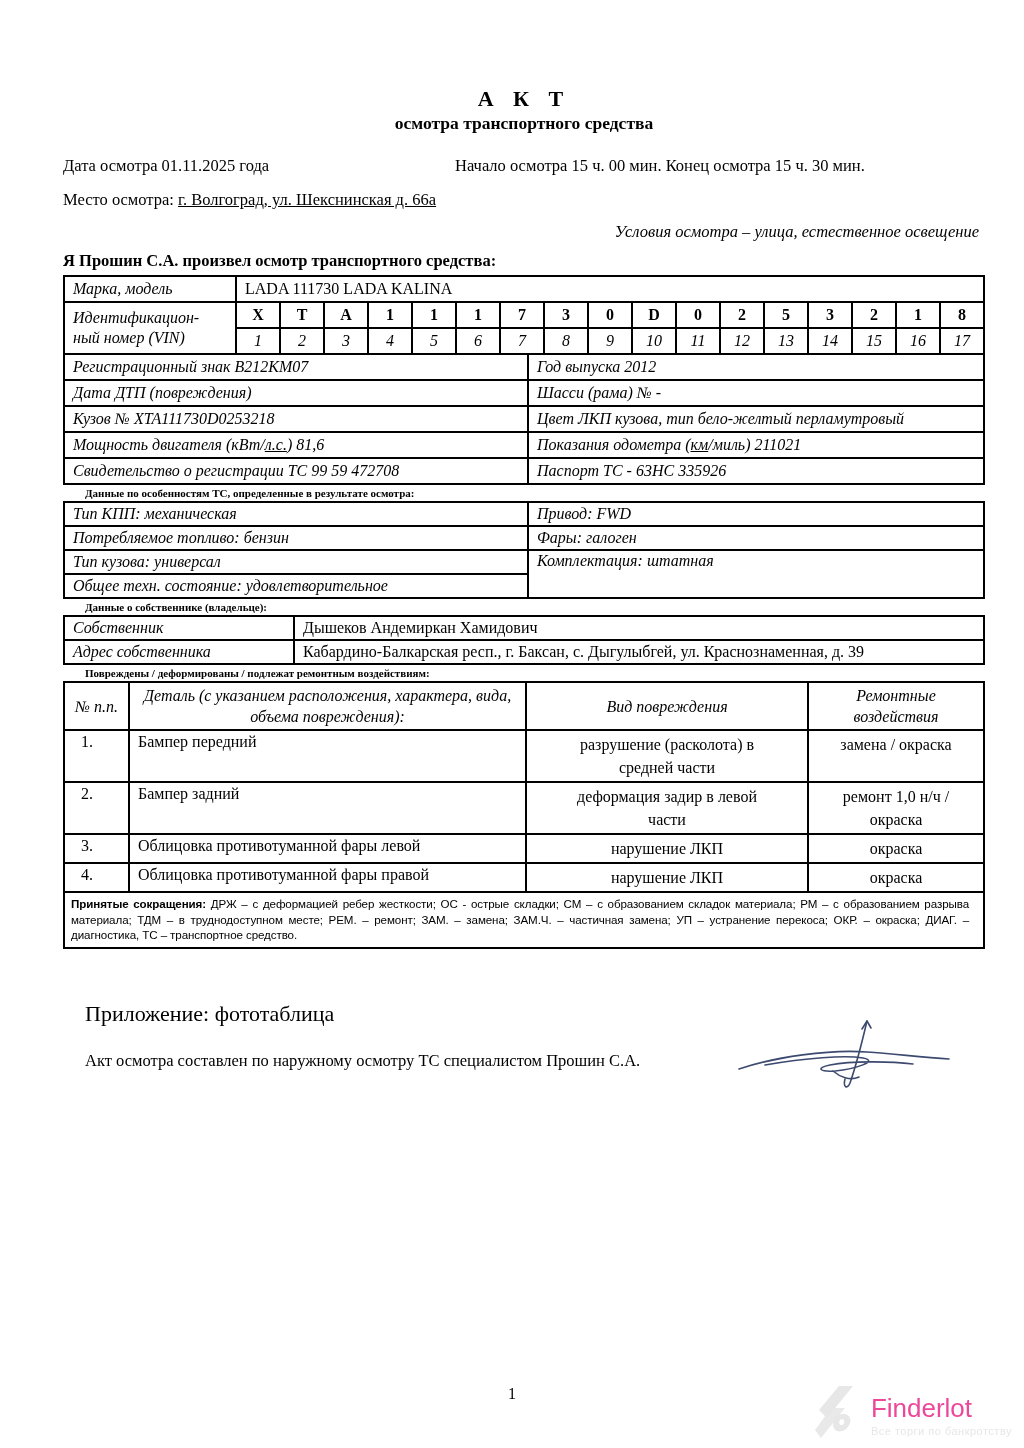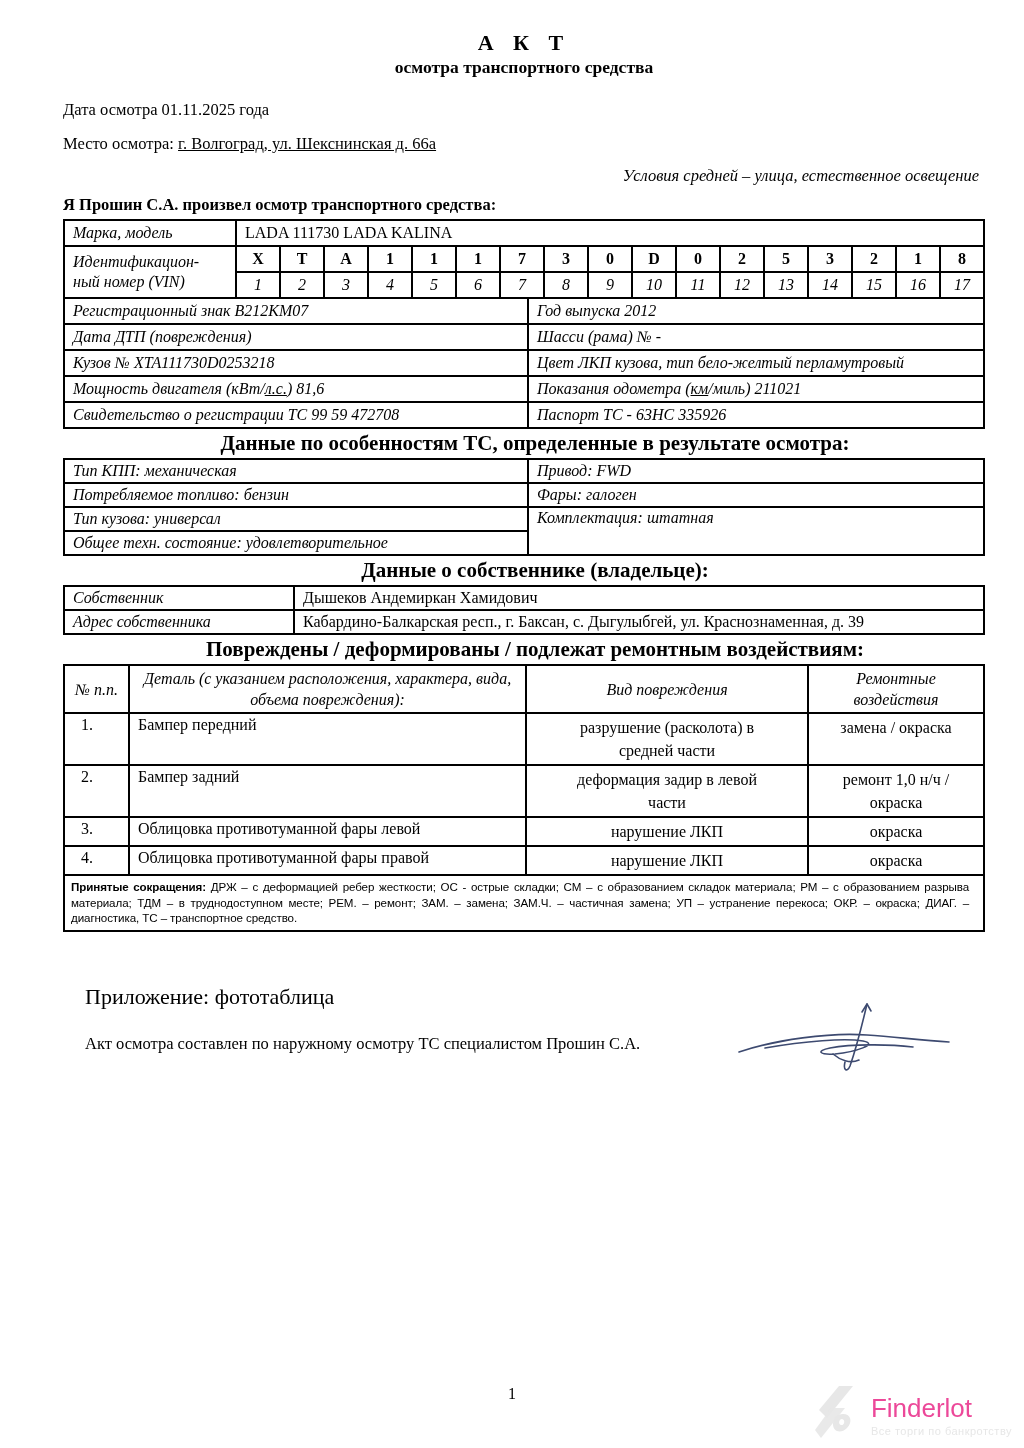--- a/index.html
+++ b/index.html
@@ -7,36 +7,36 @@
   body {
     width: 1024px; height: 1448px;
     position: relative;
     font-family: "Liberation Serif", "DejaVu Serif", serif;
     color: #000;
     overflow: hidden;
   }
   .sheet { position: absolute; left: 63px; top: 0; width: 922px; }
 
   
-  .title-block { text-align: center; margin-top: 30px; }
+  .title-block { text-align: center; margin-top: 86px; }
   .title-main { font-weight: bold; font-size: 22px; letter-spacing: 7px; line-height: 26px; }
   .title-sub  { font-weight: bold; font-size: 17.5px; line-height: 22px; }
 
   .meta-row { position: relative; margin-top: 22px; font-size: 16.5px; height: 22px; }
   .meta-row .right-part { position: absolute; left: 392px; top: 0; white-space: nowrap; }
   .place-row { margin-top: 12px; font-size: 16.5px; height: 22px; }
   .place-row .u { text-decoration: underline; }
   .conditions-row { margin-top: 10px; font-size: 16.5px; font-style: italic; text-align: right; padding-right: 6px; height: 22px; }
   .inspector-row { margin-top: 7px; font-weight: bold; font-size: 16.5px; height: 24px; }
 
   
   table { border-collapse: collapse; width: 922px; table-layout: fixed; }
   td { border: 2px solid #000; font-size: 16px; padding: 1px 8px; vertical-align: middle; overflow: hidden; }
   .it { font-style: italic; }
-  .section-header { font-weight: bold; font-size: 21px; padding: 2px 0 2px 22px; text-align: center; }
+  .section-header { font-weight: bold; font-size: 11px; padding: 2px 0 2px 22px; }
 
   
   .t-vehicle td { height: 26px; line-height: 22px; }
   .t-vehicle .lbl { font-style: italic; }
   .vin-cell { text-align: center; padding: 1px 0; }
   .vin-char { font-weight: bold; }
   .vin-pos  { font-style: italic; }
   .vin-label div { line-height: 20px; }
 
   
@@ -88,26 +88,27 @@
 
 <div class="sheet">
 
   <div class="title-block">
     <div class="title-main">А К Т</div>
     <div class="title-sub">осмотра транспортного средства</div>
   </div>
 
   <div class="meta-row">
     <span>Дата осмотра 01.11.2025 года</span>
+    <span class="right-part">Начало осмотра 15 ч. 00 мин. Конец осмотра 15 ч. 30 мин.</span>
   </div>
   <div class="place-row">
     <span>Место осмотра:</span>
     <span class="u">г. Волгоград, ул. Шекснинская д. 66а</span>
   </div>
-  <div class="conditions-row">Условия средней – улица, естественное освещение</div>
+  <div class="conditions-row">Условия осмотра – улица, естественное освещение</div>
   <div class="inspector-row">Я Прошин С.А. произвел осмотр транспортного средства:</div>
 
   <table class="t-vehicle">
     <colgroup>
       <col style="width:172px">
       <col span="17">
     </colgroup>
     <tbody>
         <tr>
       <td class="lbl">Марка, модель</td>

